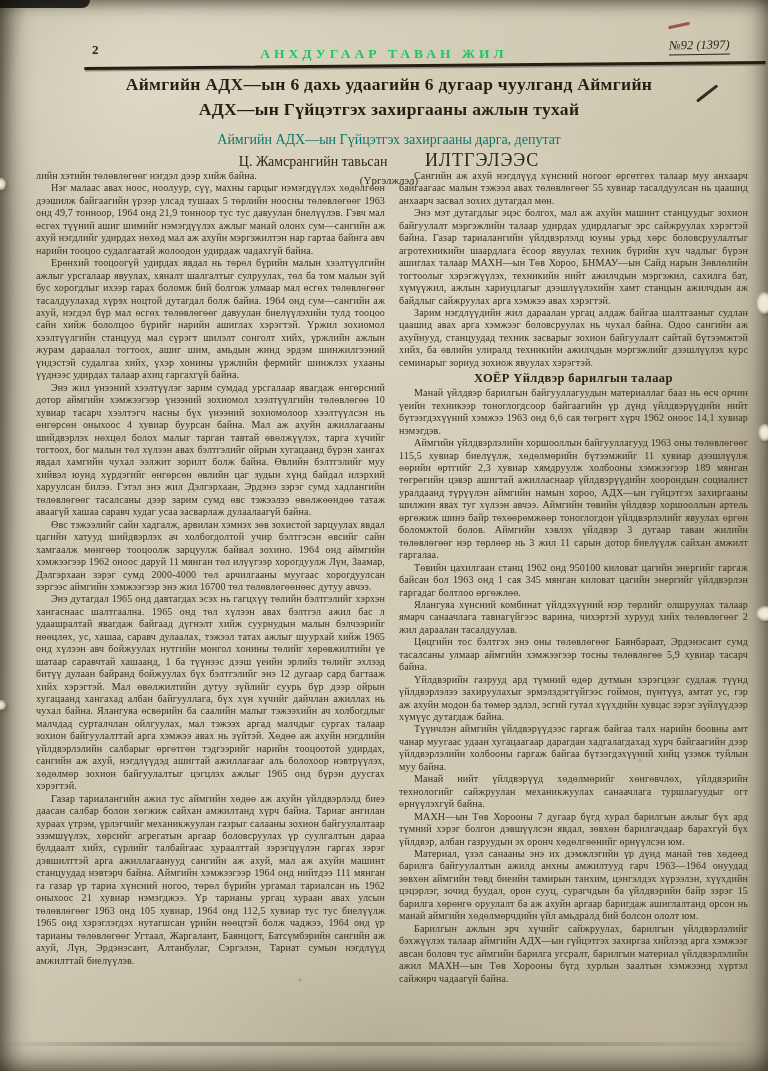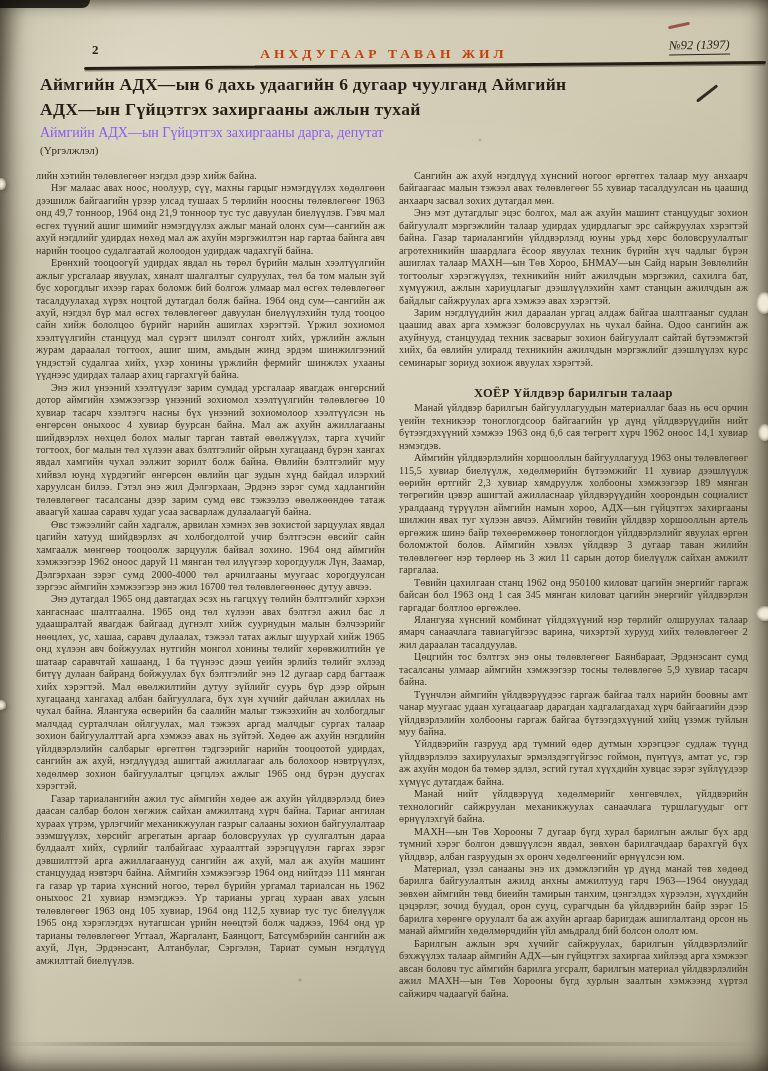--- a/index.html
+++ b/index.html
@@ -25,45 +25,45 @@
       radial-gradient(circle 1.5px at 300px 980px, rgba(60,50,30,.45) 0 1px, transparent 2px),
       radial-gradient(circle 90px at 12% 78%, rgba(128,116,86,.14), transparent 100%),
       radial-gradient(circle 120px at 85% 20%, rgba(128,116,86,.12), transparent 100%),
       radial-gradient(circle 140px at 40% 55%, rgba(255,250,230,.12), transparent 100%);}
   .crease{position:absolute;left:0;right:0;top:1042px;height:4px;
     background:linear-gradient(90deg,transparent,rgba(90,82,60,.45) 20%,rgba(90,82,60,.35) 70%,transparent);}
   
   .header{position:absolute;left:0;top:0;width:768px;height:72px;color:#2a241a;}
   .page-num{position:absolute;left:92px;top:42px;font-size:13px;font-weight:bold;}
   .masthead{position:absolute;left:0;right:0;top:46px;text-align:center;font-weight:bold;
-    font-size:13.5px;letter-spacing:4px;color:#c2410c;}
+    font-size:13.5px;letter-spacing:4px;color:#22c55e;}
   .issue{position:absolute;right:38px;top:38px;font-size:12.5px;font-style:italic;
     border-bottom:1.5px solid #2a241a;padding-bottom:1px;transform:rotate(-1deg);}
   .rule{position:absolute;left:84px;right:2px;top:64px;height:3px;background:#241f15;
     transform:rotate(-0.5deg);border-radius:2px;
     box-shadow:0 2px 0 -0.5px rgba(36,31,21,0.4);}
   .red-speck{position:absolute;left:668px;top:24px;width:22px;height:3px;background:#8d3a30;
     transform:rotate(-12deg);border-radius:2px;opacity:.8;}
   .slash{position:absolute;width:26px;height:2.5px;background:#332c1f;border-radius:2px;}
   .slash-1{left:694px;top:92px;transform:rotate(-38deg);}
   
-  .head-block{position:absolute;left:40px;right:30px;top:72px;color:#241f15;}
+  .head-block{position:absolute;left:40px;right:30px;top:72px;text-align:center;color:#241f15;}
   .headline{font-weight:bold;font-size:17.5px;line-height:25px;letter-spacing:.3px;}
-  .byline{font-size:14px;margin-top:3px;color:#8b5cf6;}
+  .byline{font-size:14px;margin-top:10px;color:#0f766e;}
   .speaker-row{margin-top:2px;font-size:14px;color:#2d271c;}
   .report{font-size:18px;letter-spacing:1px;margin-left:34px;font-weight:500;}
   .contnote{margin-top:3px;font-size:11px;color:#332c1f;}
   
   .cols{position:absolute;left:36px;top:170px;width:712px;display:flex;gap:14px;color:#362f23;}
   .col{width:349px;height:828px;overflow:hidden;font-size:10.1px;line-height:12.45px;
     text-align:justify;letter-spacing:.1px;}
   .col p{margin:0;text-indent:15px;}
   .col-left p:first-child{text-indent:0;}
   .section-heading{text-align:center;font-weight:bold;font-size:12.5px;line-height:16px;
-    text-indent:0 !important;letter-spacing:.4px;color:#2a241a;padding:1px 0;margin-top:15px;}
+    text-indent:0 !important;letter-spacing:.4px;color:#2a241a;padding:1px 0;}
   
   .hole{position:absolute;border-radius:50%;background:#efe9d6;
     box-shadow:inset 0 0 3px 1px rgba(70,60,40,.55), 2px 2px 3px rgba(70,60,40,.3);}
   .hole-r1{right:-4px;top:292px;width:16px;height:22px;}
   .hole-r2{right:-3px;top:424px;width:13px;height:17px;}
   .hole-r3{right:-6px;top:606px;width:18px;height:15px;}
   .hole-l1{left:-4px;top:178px;width:10px;height:12px;}
   .hole-l2{left:-5px;top:700px;width:11px;height:10px;}
   .edge-chip{position:absolute;left:0;top:0;width:90px;height:8px;background:#0e0c08;
     border-bottom-right-radius:8px;opacity:.85;}
@@ -82,20 +82,24 @@
     <span class="issue">№92 (1397)</span>
     <div class="rule"></div>
     <div class="red-speck"></div>
   </div>
   <div class="slash slash-1"></div>
 
   <div class="head-block">
     <div class="headline">Аймгийн АДХ—ын 6 дахь удаагийн 6 дугаар чуулганд Аймгийн</div>
     <div class="headline">АДХ—ын Гүйцэтгэх захиргааны ажлын тухай</div>
     <div class="byline">Аймгийн АДХ—ын Гүйцэтгэх захиргааны дарга, депутат</div>
+    <div class="speaker-row">
+      <span>Ц. Жамсрангийн тавьсан</span>
+      <span class="report">ИЛТГЭЛЭЭС</span>
+    </div>
     <div class="contnote">(Үргэлжлэл)</div>
   </div>
 
   <div class="cols">
     <div class="col col-left">
         <p>лийн хэтийн төлөвлөгөөг нэгдэл дээр хийж байна.</p>
         <p>Нэг малаас авах ноос, ноолуур, сүү, махны гарцыг нэмэгдүүлэх хөдөлгөөн дээшилж байгаагийн үрээр улсад тушаах 5 төрлийн ноосны төлөвлөгөөг 1963 онд 49,7 тонноор, 1964 онд 21,9 тонноор тус тус давуулан биелүүлэв. Гэвч мал өсгөх түүний ашиг шимийг нэмэгдүүлэх ажлыг манай олонх сум—сангийн аж ахуй нэгдлийг удирдах нөхөд мал аж ахуйн мэргэжилтэн нар гартаа байнга авч нарийн тооцоо судалгаатай жолоодон удирдаж чадахгүй байна.</p>
         <p>Ерөнхий тооцоогүй удирдах явдал нь төрөл бүрийн малын хээлтүүлгийн ажлыг урсгалаар явуулах, хяналт шалгалтыг сулруулах, төл ба том малын зүй бус хорогдлыг ихээр гарах боломж бий болгож улмаар мал өсгөх төлөвлөгөөг тасалдуулахад хүрэх ноцтой дутагдал болж байна. 1964 онд сум—сангийн аж ахуй, нэгдэл бүр мал өсгөх төлөвлөгөөг давуулан биелүүлэхийн тулд тооцоо сайн хийж бололцоо бүрийг нарийн ашиглах хэрэгтэй. Үржил зохиомол хээлтүүлгийн станцууд мал сүрэгт шилэлт сонголт хийх, үржлийн ажлын журам дараалал тогтоох, ашиг шим, амьдын жинд эрдэм шинжилгээний үндэстэй судалгаа хийх, үхэр хонины үржлийн фермийг шинжлэх ухааны үүднээс удирдах талаар ахиц гаргахгүй байна.</p>
         <p>Энэ жил үнээний хээлтүүлэг зарим сумдад урсгалаар явагдаж өнгөрсний дотор аймгийн хэмжээгээр үнээний зохиомол хээлтүүлгийн төлөвлөгөө 10 хувиар тасарч хээлтэгч насны бүх үнээний зохиомолоор хээлтүүлсэн нь өнгөрсөн оныхоос 4 хувиар буурсан байна. Мал аж ахуйн ажиллагааны шийдвэрлэх нөхцөл болох малыг тарган тавтай өвөлжүүлэх, тарга хүчийг тогтоох, бог малын төл хүлээн авах бэлтгэлийг ойрын хугацаанд бүрэн хангах явдал хамгийн чухал ээлжит зорилт болж байна. Өвлийн бэлтгэлийг муу хийвэл юунд хүрдэгийг өнгөрсөн өвлийн цаг зудын хүнд байдал илэрхий харуулсан билээ. Гэтэл энэ жил Дэлгэрхаан, Эрдэнэ зэрэг сумд хадлангийн төлөвлөгөөг тасалсаны дээр зарим сумд өвс тэжээлээ өвөлжөөндөө татаж аваагүй хашаа саравч худаг усаа засварлаж дулаалаагүй байна.</p>
         <p>Өвс тэжээлийг сайн хадгалж, арвилан хэмнэх зөв зохистой зарцуулах явдал цагийн хатууд шийдвэрлэх ач холбогдолтой учир бэлтгэсэн өвсийг сайн хамгаалж мөнгөөр тооцоолж зарцуулж байвал зохино. 1964 онд аймгийн хэмжээгээр 1962 оноос даруй 11 мянган төл илүүгээр хорогдуулж Лүн, Заамар, Дэлгэрхаан зэрэг сумд 2000-4000 төл арчилгааны муугаас хорогдуулсан зэргээс аймгийн хэмжээгээр энэ жил 16700 төл төлөвлөгөөнөөс дутуу авчээ.</p>
@@ -108,22 +112,22 @@
           <p>Энэ мэт дутагдлыг эцэс болгох, мал аж ахуйн машинт станцуудыг зохион байгуулалт мэргэжлийн талаар удирдах удирдлагыг эрс сайжруулах хэрэгтэй байна. Газар тариалангийн үйлдвэрлэлд юуны урьд хөрс боловсруулалтыг агротехникийн шаардлага ёсоор явуулах техник бүрийн хүч чадлыг бүрэн ашиглах талаар МАХН—ын Төв Хороо, БНМАУ—ын Сайд нарын Зөвлөлийн тогтоолыг хэрэгжүүлэх, техникийн нийт ажилчдын мэргэжил, сахилга бат, хүмүүжил, ажлын хариуцлагыг дээшлүүлэхийн хамт станцын ажилчдын аж байдлыг сайжруулах арга хэмжээ авах хэрэгтэй.</p>
           <p>Зарим нэгдлүүдийн жил дараалан ургац алдаж байгаа шалтгааныг судлан цаашид авах арга хэмжээг боловсруулах нь чухал байна. Одоо сангийн аж ахуйнууд, станцуудад техник засварыг зохион байгуулалт сайтай бүтээмжтэй хийх, ба өвлийн улиралд техникийн ажилчдын мэргэжлийг дээшлүүлэх курс семинарыг зориуд зохиож явуулах хэрэгтэй.</p>
         </div>
       <div class="section-heading">ХОЁР Үйлдвэр барилгын талаар</div>
       <div>
           <p>Манай үйлдвэр барилгын байгууллагуудын материаллаг бааз нь өсч орчин үеийн техникээр тоноглогдсоор байгаагийн үр дүнд үйлдвэрүүдийн нийт бүтээгдэхүүний хэмжээ 1963 онд 6,6 сая төгрөгт хүрч 1962 оноос 14,1 хувиар нэмэгдэв.</p>
           <p>Аймгийн үйлдвэрлэлийн хоршооллын байгууллагууд 1963 оны төлөвлөгөөг 115,5 хувиар биелүүлж, хөдөлмөрийн бүтээмжийг 11 хувиар дээшлүүлж өөрийн өртгийг 2,3 хувиар хямдруулж холбооны хэмжээгээр 189 мянган төгрөгийн цэвэр ашигтай ажилласнаар үйлдвэрүүдийн хоорондын социалист уралдаанд түрүүлэн аймгийн намын хороо, АДХ—ын гүйцэтгэх захиргааны шилжин явах туг хүлээн авчээ. Аймгийн төвийн үйлдвэр хоршооллын артель өргөжиж шинэ байр төхөөрөмжөөр тоноглогдон үйлдвэрлэлийг явуулах өргөн боломжтой болов. Аймгийн хэвлэх үйлдвэр 3 дугаар таван жилийн төлөвлөгөөг нэр төрлөөр нь 3 жил 11 сарын дотор биелүүлж сайхан амжилт гаргалаа.</p>
           <p>Төвийн цахилгаан станц 1962 онд 950100 киловат цагийн энергийг гаргаж байсан бол 1963 онд 1 сая 345 мянган киловат цагийн энергийг үйлдвэрлэн гаргадаг болтлоо өргөжлөө.</p>
           <p>Ялангуяа хүнсний комбинат үйлдэхүүний нэр төрлийг олшруулах талаар ямарч санаачлага тавиагүйгээс варина, чихэртэй хурууд хийх төлөвлөгөөг 2 жил дараалан тасалдуулав.</p>
           <p>Цөцгийн тос бэлтгэх энэ оны төлөвлөгөөг Баянбараат, Эрдэнэсант сумд тасалсаны улмаар аймгийн хэмжээгээр тосны төлөвлөгөө 5,9 хувиар тасарч байна.</p>
+          <p>Үйлдвэрийн газрууд ард түмний өдөр дутмын хэрэгцээг судлаж түүнд үйлдвэрлэлээ захируулахыг эрмэлздэггүйгээс гоймон, пүнтүүз, амтат ус, гэр аж ахуйн модон ба төмөр эдлэл, эсгий гутал хүүхдийн хувцас зэрэг зүйлүүдээр хүмүүс дутагдаж байна.</p>
           <p>Түүнчлэн аймгийн үйлдвэрүүдээс гаргаж байгаа талх нарийн боовны амт чанар муугаас удаан хугацаагаар дарагдан хадгалагдахад хүрч байгаагийн дээр үйлдвэрлэлийн холбооны гаргаж байгаа бүтээгдэхүүний хийц үзэмж туйлын муу байна.</p>
-          <p>Үйлдвэрийн газрууд ард түмний өдөр дутмын хэрэгцээг судлаж түүнд үйлдвэрлэлээ захируулахыг эрмэлздэггүйгээс гоймон, пүнтүүз, амтат ус, гэр аж ахуйн модон ба төмөр эдлэл, эсгий гутал хүүхдийн хувцас зэрэг зүйлүүдээр хүмүүс дутагдаж байна.</p>
           <p>Манай нийт үйлдвэрүүд хөдөлмөрийг хөнгөвчлөх, үйлдвэрийн технологийг сайжруулан механикжуулах санаачлага туршлагуудыг огт өрнүүлэхгүй байна.</p>
           <p>МАХН—ын Төв Хорооны 7 дугаар бүгд хурал барилгын ажлыг бүх ард түмний хэрэг болгон дэвшүүлсэн явдал, зөвхөн барилгачдаар барахгүй бүх үйлдвэр, албан газруудын эх оронч хөдөлгөөнийг өрнүүлсэн юм.</p>
           <p>Материал, үзэл санааны энэ их дэмжлэгийн үр дүнд манай төв хөдөөд барилга байгуулалтын ажилд анхны амжилтууд гарч 1963—1964 онуудад зөвхөн аймгийн төвд биеийн тамирын танхим, цэнгэлдэх хүрээлэн, хүүхдийн цэцэрлэг, зочид буудал, орон сууц, сурагчдын ба үйлдвэрийн байр зэрэг 15 барилга хөрөнгө оруулалт ба аж ахуйн аргаар баригдаж ашиглалтанд орсон нь манай аймгийн хөдөлмөрчдийн үйл амьдралд бий болсон ололт юм.</p>
           <p>Барилгын ажлын эрч хүчийг сайжруулах, барилгын үйлдвэрлэлийг бэхжүүлэх талаар аймгийн АДХ—ын гүйцэтгэх захиргаа хийлээд арга хэмжээг авсан боловч тус аймгийн барилга угсралт, барилгын материал үйлдвэрлэлийн ажил МАХН—ын Төв Хорооны бүгд хурлын заалтын хэмжээнд хүртэл сайжирч чадаагүй байна.</p>
         </div>
 
     </div>
   </div>
 
   <div class="hole hole-r1"></div>

